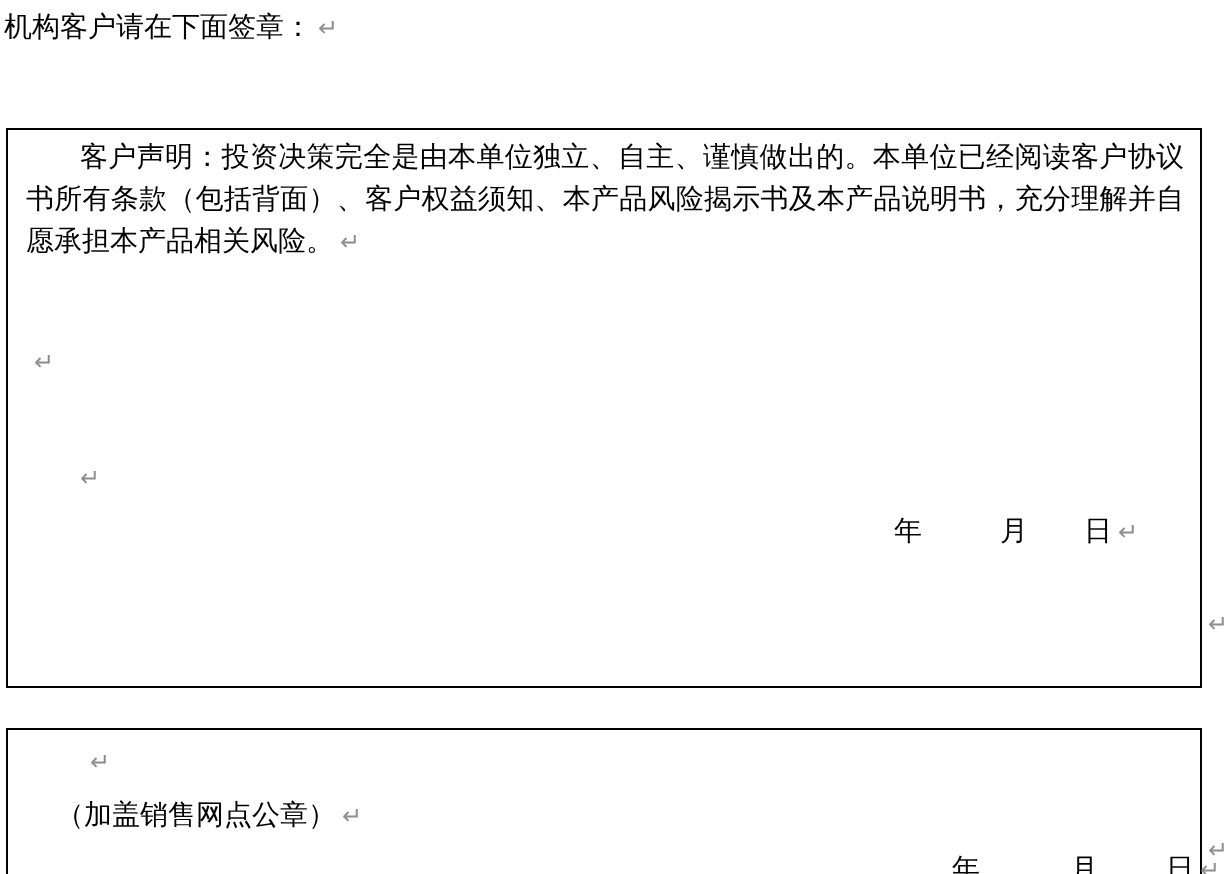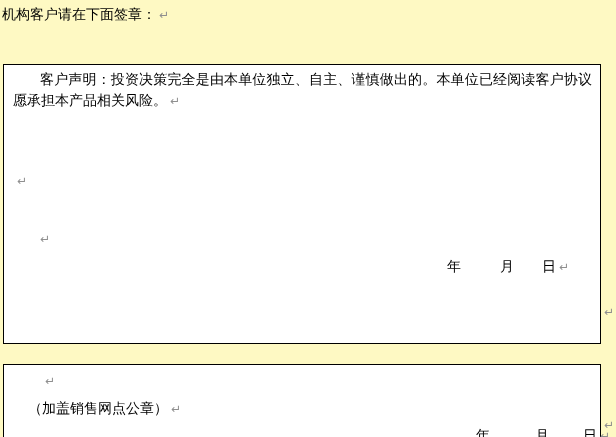--- a/index.html
+++ b/index.html
@@ -1,21 +1,21 @@
 <!DOCTYPE html>
 <html><head>
 <meta charset="utf-8">
 <style>
   * { box-sizing: border-box; }
   html, body { margin: 0; padding: 0; background: #e8e8e8; }
   .page {
     position: relative;
     width: 616px;
     height: 437px;
-    background: #fef9c3;
+    background: #ffffff;
     font-family: "DejaVu Sans", sans-serif;
     font-size: 14px;
     color: #000000;
     overflow: hidden;
   }
   .abs { position: absolute; }
   .line { line-height: 21px; white-space: nowrap; }
   .pilcrow {
     color: #8f8f8f;
     font-size: 12px;
@@ -67,20 +67,21 @@
 <div class="page">
 
   <div class="abs line" style="top:4px; left:2px;">
     <span>机构客户请在下面签章：</span><span class="pilcrow inline">↵</span>
   </div>
 
   <div class="box box-declaration">
 
     <div class="declaration">
       <span class="decl-line justify indent">客户声明：投资决策完全是由本单位独立、自主、谨慎做出的。本单位已经阅读客户协议</span>
+      <span class="decl-line justify">书所有条款（包括背面）、客户权益须知、本产品风险揭示书及本产品说明书，充分理解并自</span>
       <span class="decl-line"><span>愿承担本产品相关风险。</span><span class="pilcrow inline">↵</span></span>
     </div>
 
 
     <div class="abs pilcrow" style="top:109px; left:13px;">↵</div>
 
 
     <div class="abs pilcrow" style="top:167px; left:36px;">↵</div>
 
     <div class="abs date-line" style="top:191px; left:443px;">

